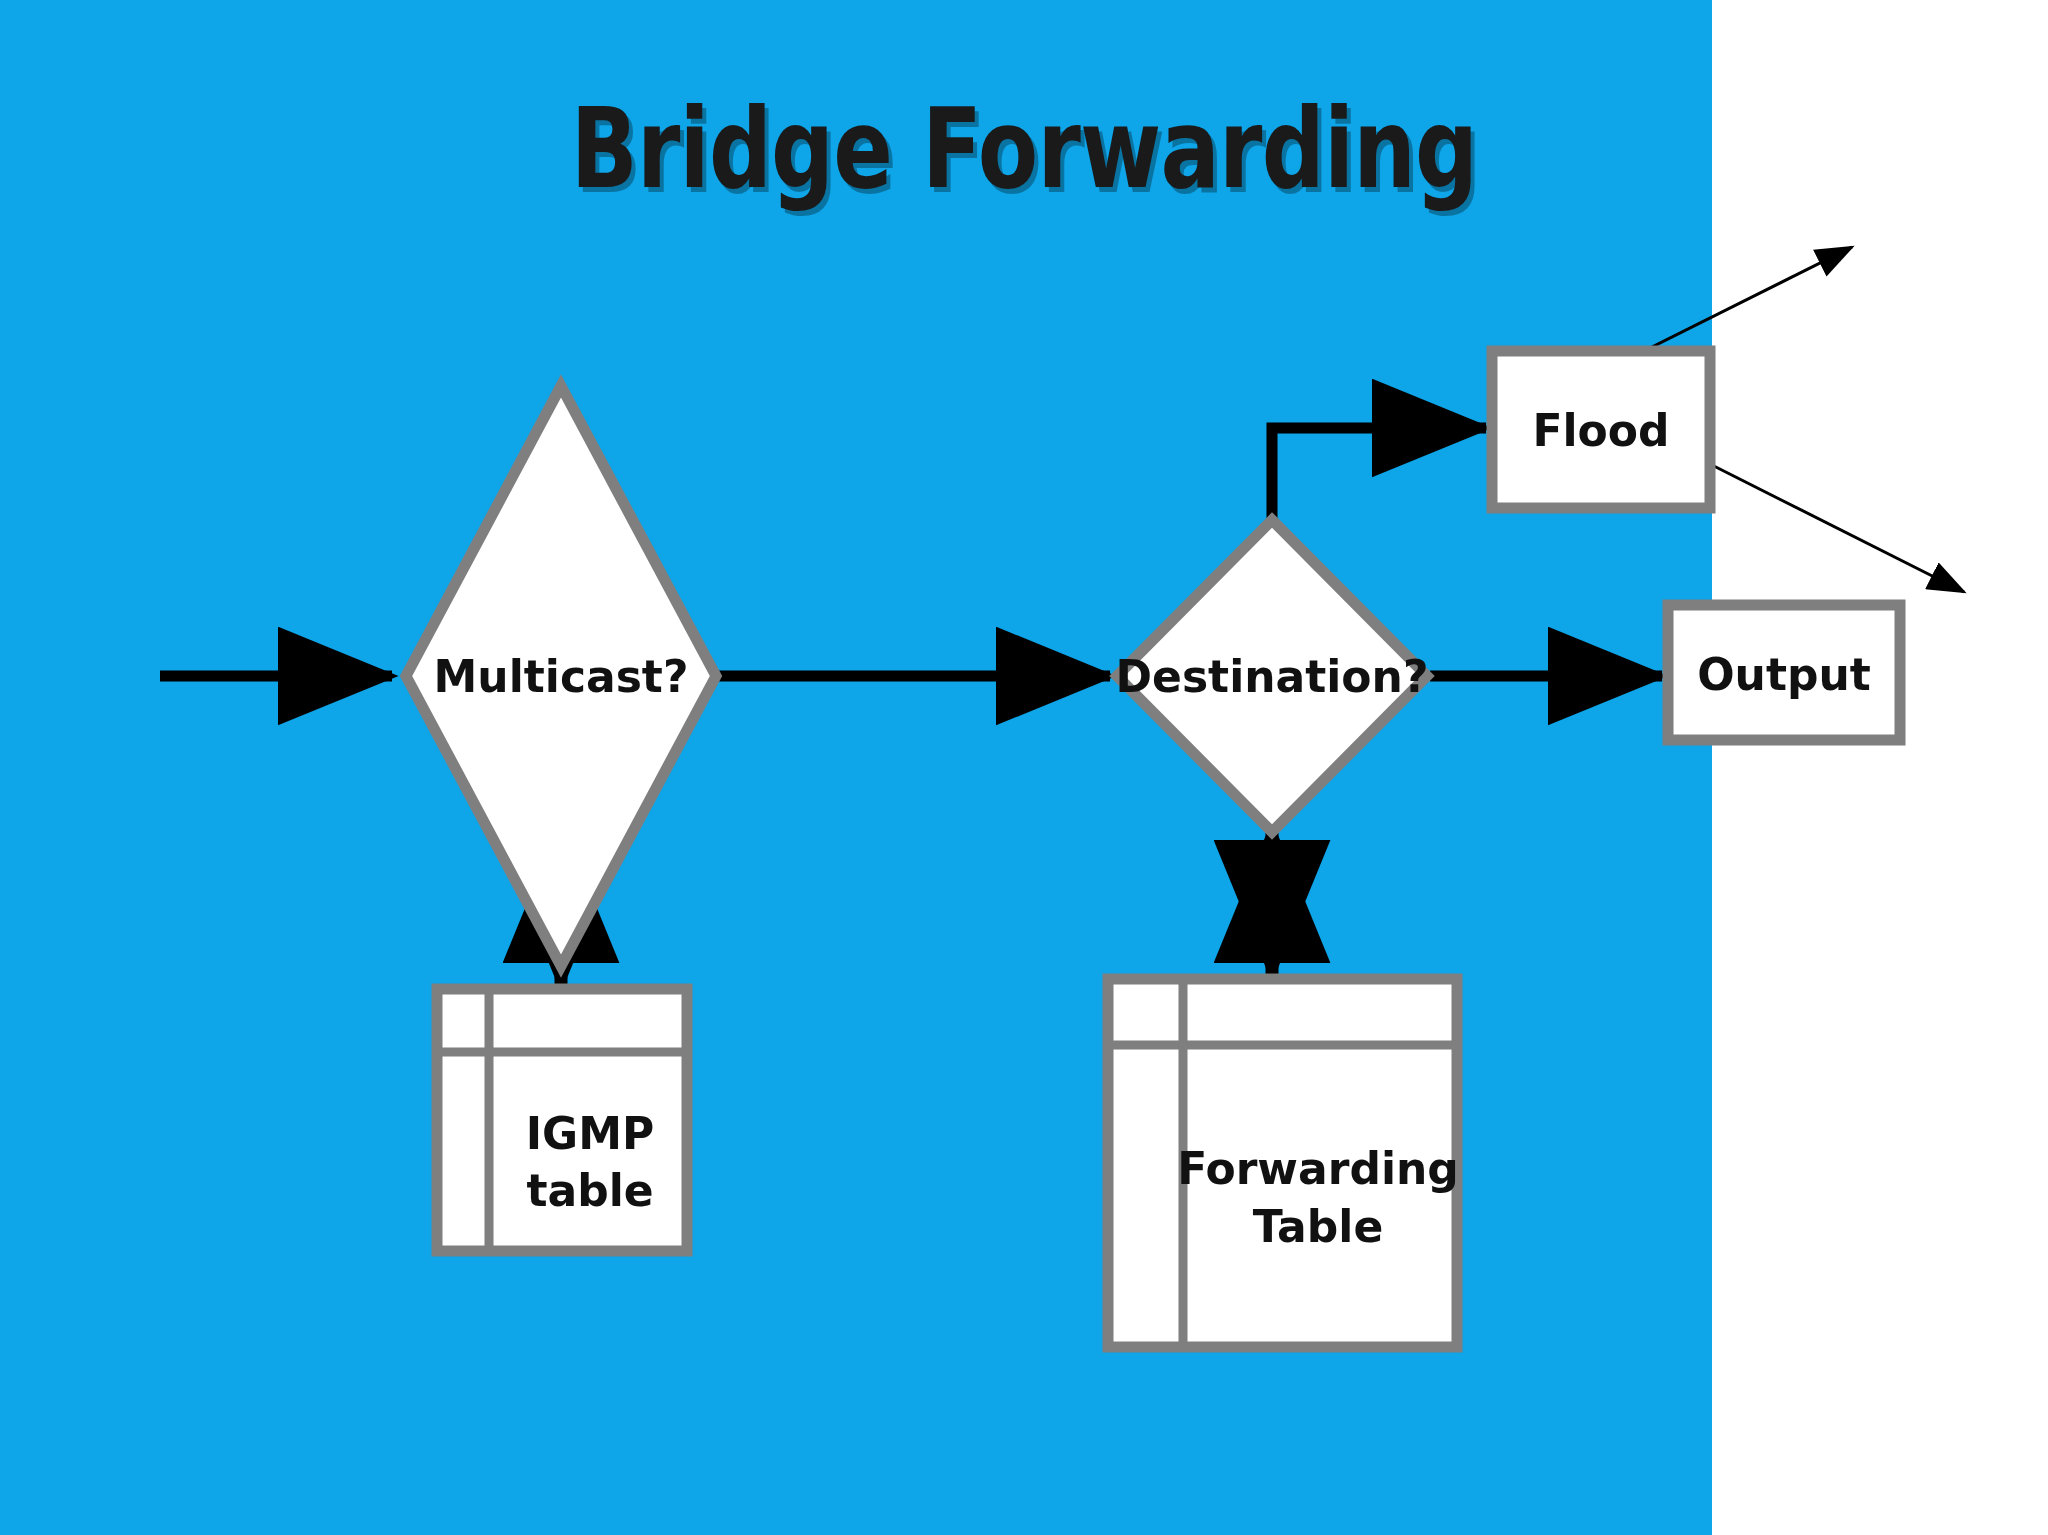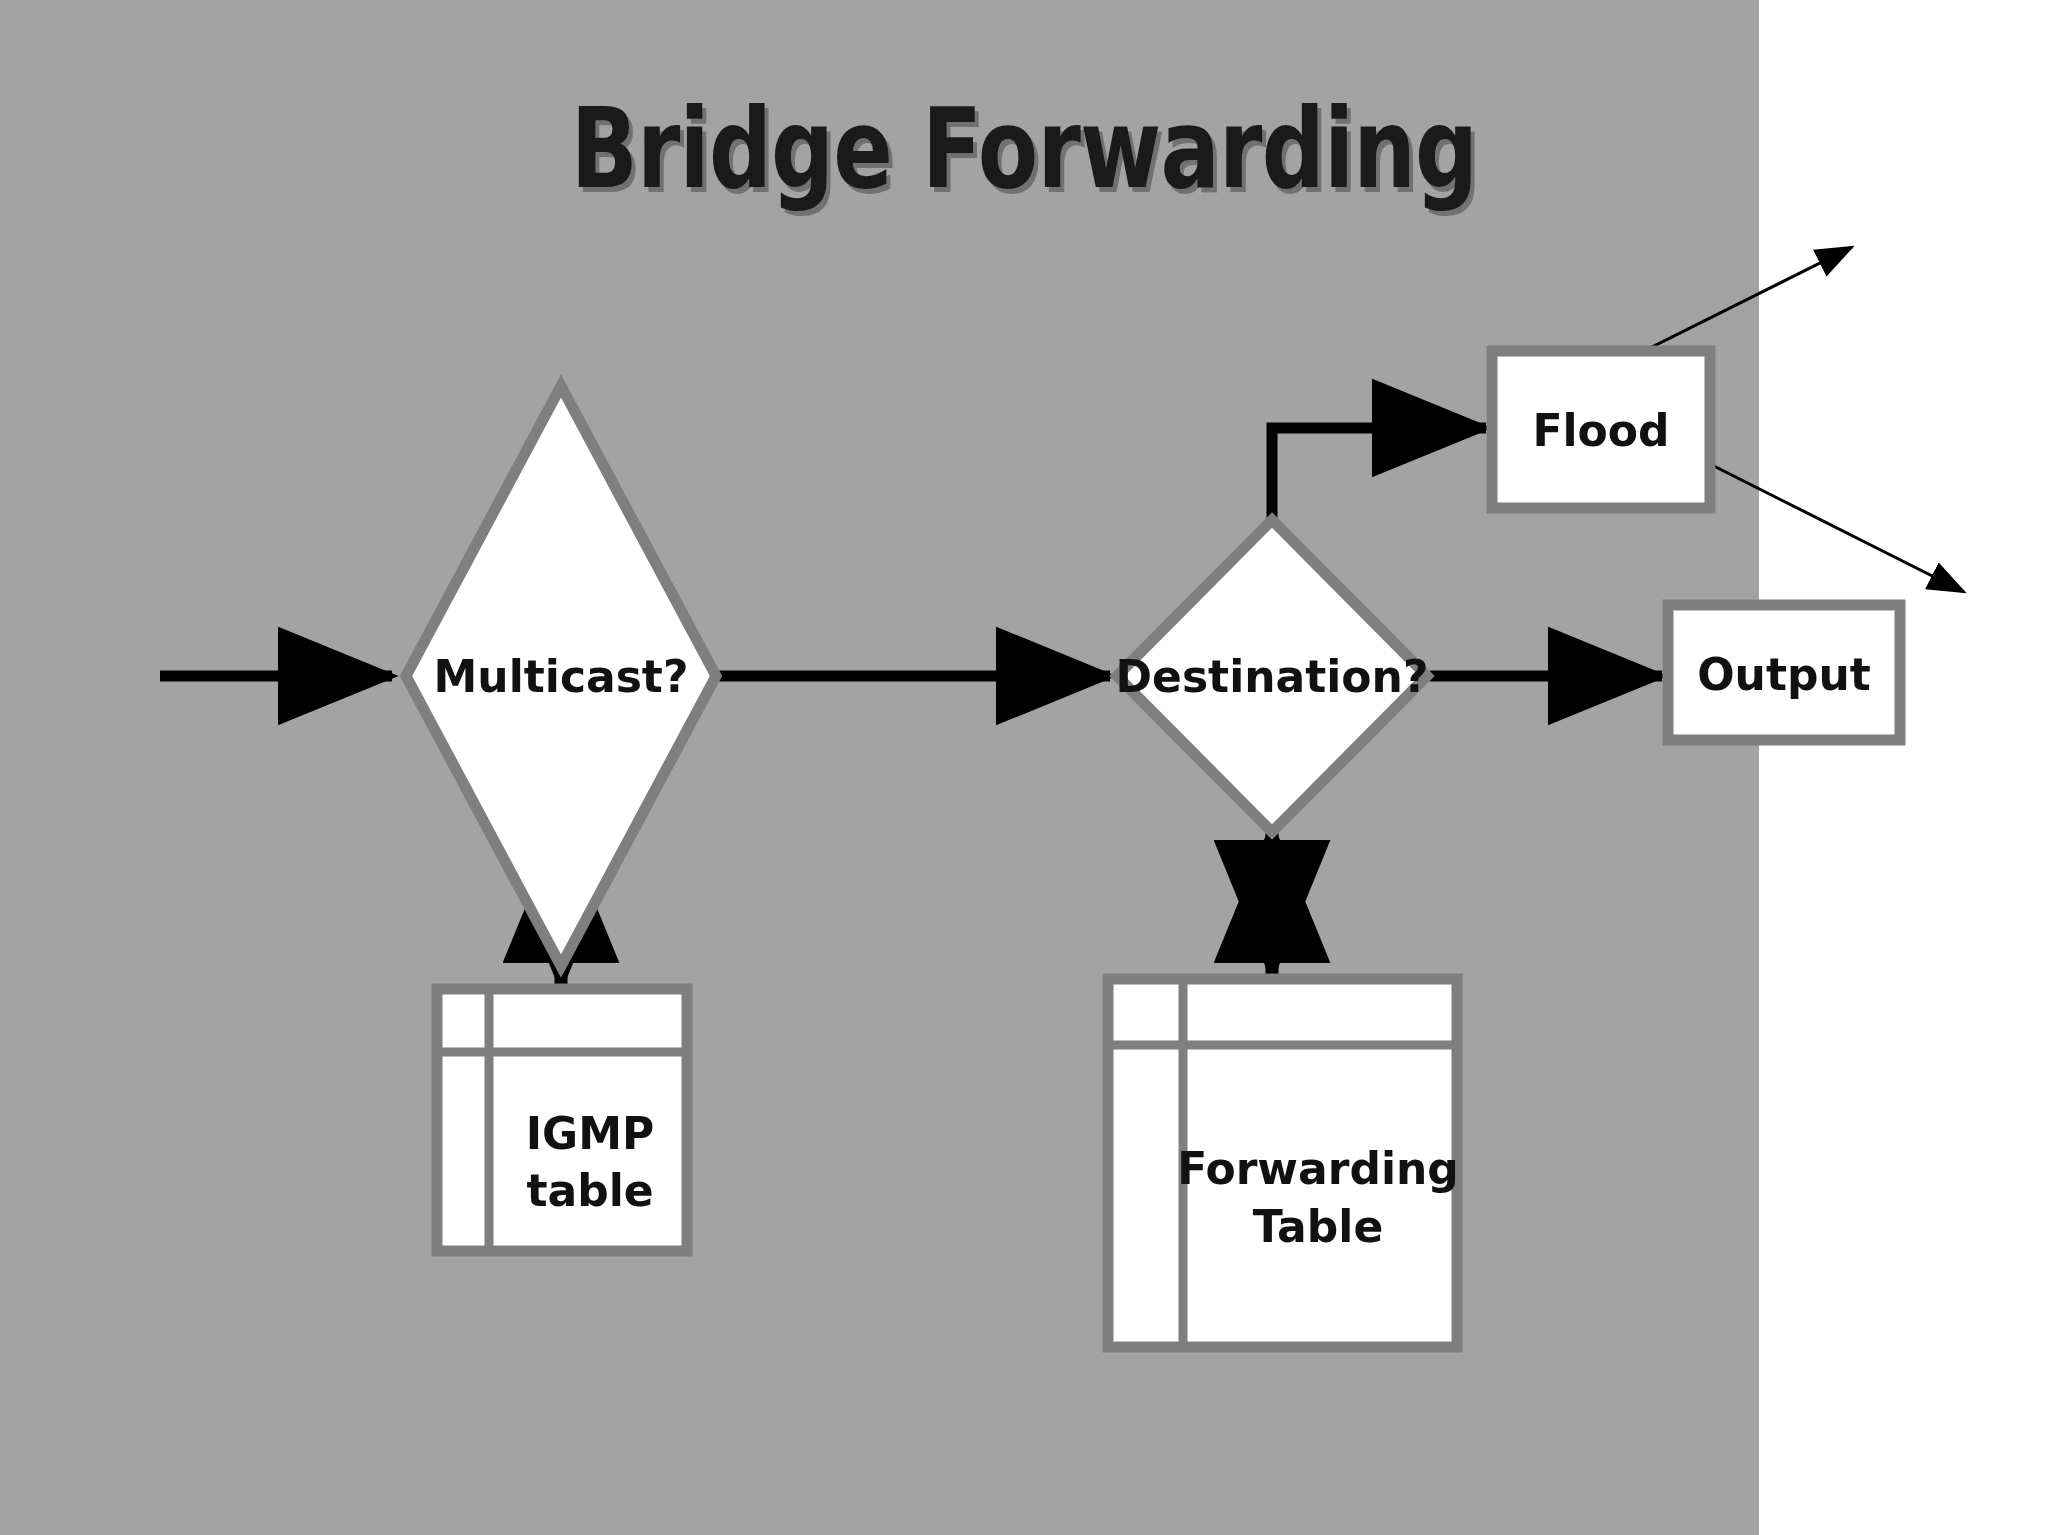--- a/index.html
+++ b/index.html
@@ -11,22 +11,21 @@
   body {
     width: 2048px;
     height: 1535px;
     overflow: hidden;
     font-family: "DejaVu Sans", sans-serif;
   }
   #slide {
     position: relative;
     width: 1712px;
     height: 1535px;
-    background: #a3a3a3;
-    padding-left: 47px;
+    background: #0ea5e9;
   }
   #flow {
     position: absolute;
     left: 0;
     top: 0;
     width: 2048px;
     height: 1535px;
     display: block;
   }
   .slide-title {

